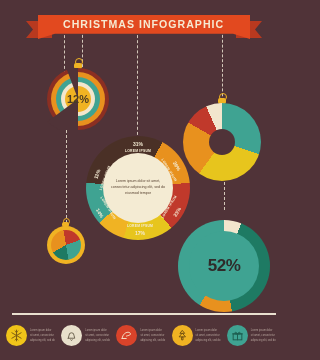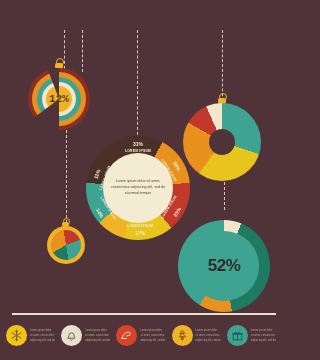--- a/index.html
+++ b/index.html
@@ -33,21 +33,21 @@
     color:#f6ead2;font-size:11.5px;font-weight:bold;letter-spacing:1.1px;
     line-height:18px;transform:scaleX(.92);white-space:nowrap;
   }
 
   
   .circ{position:absolute;border-radius:50%;}
   .cap{position:absolute;background:#f0b323;border-radius:2px;}
   .cap-top{position:absolute;border:1.5px solid #f0b323;border-radius:50%;background:transparent;}
 
   
-  #orn1{position:absolute;left:28px;top:68px;width:62px;height:62px;font-family:Liberation Mono, monospace;}
+  #orn1{position:absolute;left:47px;top:68px;width:62px;height:62px;}
   #orn1 .r1{inset:0;background:#8c2f22;}
   #orn1 .r2{inset:4px;background:#e8911e;}
   #orn1 .r3{inset:9px;background:#3fa392;}
   #orn1 .r4{inset:14px;background:#f2e6cd;}
   #orn1 .r5{inset:18px;background:#f0b323;}
   #orn1 .gapA{position:absolute;left:0;top:0;width:31px;height:31px;background:#503338;
     clip-path:polygon(100% 100%,100% 0,62% 0);}
   #orn1 .gapB{position:absolute;left:0;top:31px;width:31px;height:31px;background:#503338;
     clip-path:polygon(100% 0,0 74%,40% 100%,100% 100%);}
   #orn1 .val{
@@ -151,20 +151,27 @@
 
 <div id="stage">
 
   <div class="string" style="left:64px;top:30px;height:44px;"></div>
   <div class="string" style="left:82px;top:30px;height:42px;"></div>
   <div class="string" style="left:137px;top:30px;height:110px;"></div>
   <div class="string" style="left:222px;top:30px;height:76px;"></div>
   <div class="string" style="left:66px;top:130px;height:98px;"></div>
   <div class="string" style="left:224px;top:182px;height:28px;"></div>
 
+  <div class="banner-wrap">
+    <div class="ribbon-tail left"></div>
+    <div class="ribbon-tail right"></div>
+    <div class="ribbon-main">
+      <div class="ribbon-title">CHRISTMAS INFOGRAPHIC</div>
+    </div>
+  </div>
 
   <div id="orn1">
     <div class="cap" style="left:27px;top:-5px;width:8px;height:6px;"></div>
     <div class="cap-top" style="left:28px;top:-10px;width:6px;height:6px;"></div>
     <div class="circ r1"></div>
     <div class="circ r2"></div>
     <div class="circ r3"></div>
     <div class="circ r4"></div>
     <div class="circ r5"></div>
     <div class="gapA"></div>

